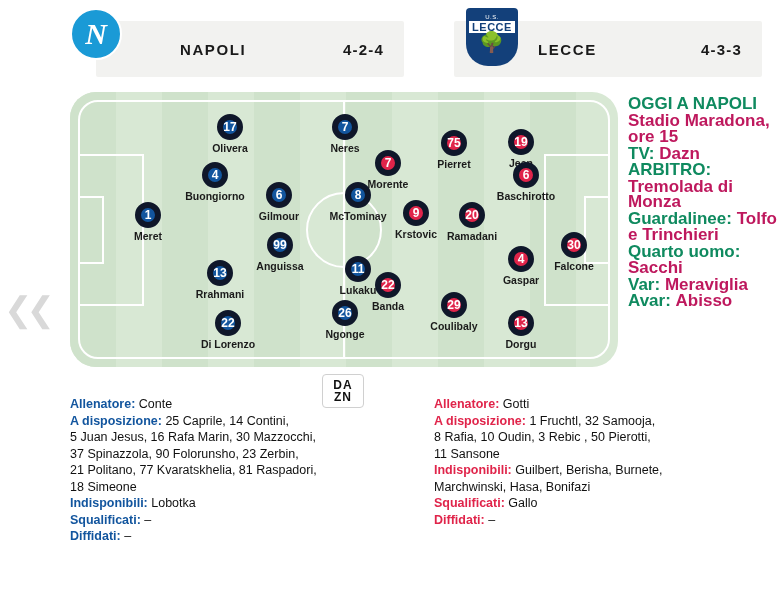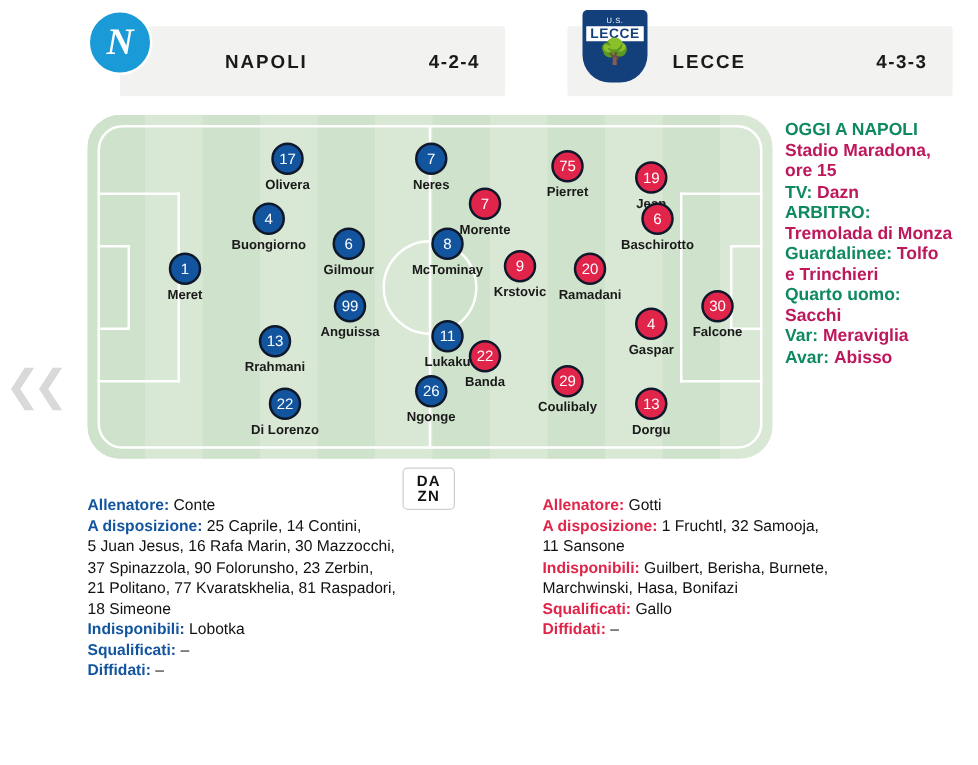--- a/index.html
+++ b/index.html
@@ -77,23 +77,23 @@
   }
   .box-l { position:absolute; left:8px; top:62px; width:66px; height:152px; border:2px solid #fff; border-left:none;}
   .box-r { position:absolute; right:8px; top:62px; width:66px; height:152px; border:2px solid #fff; border-right:none;}
   .sbox-l { position:absolute; left:8px; top:104px; width:26px; height:68px; border:2px solid #fff; border-left:none;}
   .sbox-r { position:absolute; right:8px; top:104px; width:26px; height:68px; border:2px solid #fff; border-right:none;}
 
   
   .player { position: absolute; width: 66px; margin-left: -33px; text-align: center; }
   .num {
     width: 26px; height: 26px; border-radius: 50%;
-    color: #fff; font-size: 12px; font-weight: normal;
+    color: #fff; font-size: 12px; font-weight: bold;
     display: flex; align-items: center; justify-content: center;
-    margin: 0 auto; border: 2px solid #0f172a;
+    margin: 0 auto; border: 6px solid #0f172a;
   }
   .num.home { background: #12559e; }
   .num.away { background: #e0244a; }
   .pname {
     margin-top: 2px; font-size: 10.5px; font-weight: bold; color: #1a1a1a;
     white-space: nowrap;
   }
 
   
   .dazn {
@@ -103,21 +103,21 @@
     display: flex; flex-direction: column; align-items: center; justify-content: center;
     font-weight: bold; font-size: 12px; line-height: 12px; color: #111; letter-spacing: 1px;
   }
 
   
   .arrow-left { position: absolute; left: 4px; top: 292px; color: #d9d9d9; font-size: 34px; line-height: 34px; letter-spacing: -6px;}
 
   
   .info {
     position: absolute; left: 628px; top: 96px; width: 152px;
-    font-size: 14px; line-height: 15.5px; color: #111;
+    font-size: 17px; line-height: 15.5px; color: #111;
   }
   .info .g { color: #0f8a5f; font-weight: bold; }
   .info .b { font-weight: bold; color: #be185d; }
   .info p { margin-bottom: 1px; }
 
   
   .lists { position: absolute; top: 396px; width: 782px; }
   .col { position: absolute; font-size: 12.5px; line-height: 16.5px; }
   .col.home { left: 70px; width: 350px; color: #111; }
   .col.away { left: 434px; width: 330px; color: #111; }
@@ -210,21 +210,21 @@
           <div class="pname">Di Lorenzo</div>
         </div>
         <div class="player" style="left: 275px; top: 208px;">
           <div class="num home">26</div>
           <div class="pname">Ngonge</div>
         </div>
         <div class="player" style="left: 451px; top: 37px;">
           <div class="num away">19</div>
           <div class="pname">Jean</div>
         </div>
-        <div class="player" style="left: 384px; top: 28px; text-align: center;">
+        <div class="player" style="left: 384px; top: 38px; text-align: center;">
           <div class="num away">75</div>
           <div class="pname">Pierret</div>
         </div>
         <div class="player" style="left: 318px; top: 58px;">
           <div class="num away">7</div>
           <div class="pname">Morente</div>
         </div>
         <div class="player" style="left: 456px; top: 70px;">
           <div class="num away">6</div>
           <div class="pname">Baschirotto</div>
@@ -302,20 +302,21 @@
         <span class="val">–</span></div>
       <div class="row"><span class="lbl-home">Diffidati:</span>
         <span class="val">–</span></div>
     </div>
 
     <div class="col away">
       <div class="row"><span class="lbl-away">Allenatore:</span>
         <span class="val">Gotti</span></div>
       <div class="row"><span class="lbl-away">A disposizione:</span>
         <span class="val">1 Fruchtl, 32 Samooja,</span></div>
+      <div class="row val">8 Rafia, 10 Oudin, 3 Rebic , 50 Pierotti,</div>
       <div class="row val">11 Sansone</div>
       <div class="row val"></div>
       <div class="row"><span class="lbl-away">Indisponibili:</span>
         <span class="val">Guilbert, Berisha, Burnete,</span></div>
       <div class="row val">Marchwinski, Hasa, Bonifazi</div>
       <div class="row"><span class="lbl-away">Squalificati:</span>
         <span class="val">Gallo</span></div>
       <div class="row"><span class="lbl-away">Diffidati:</span>
         <span class="val">–</span></div>
     </div>

